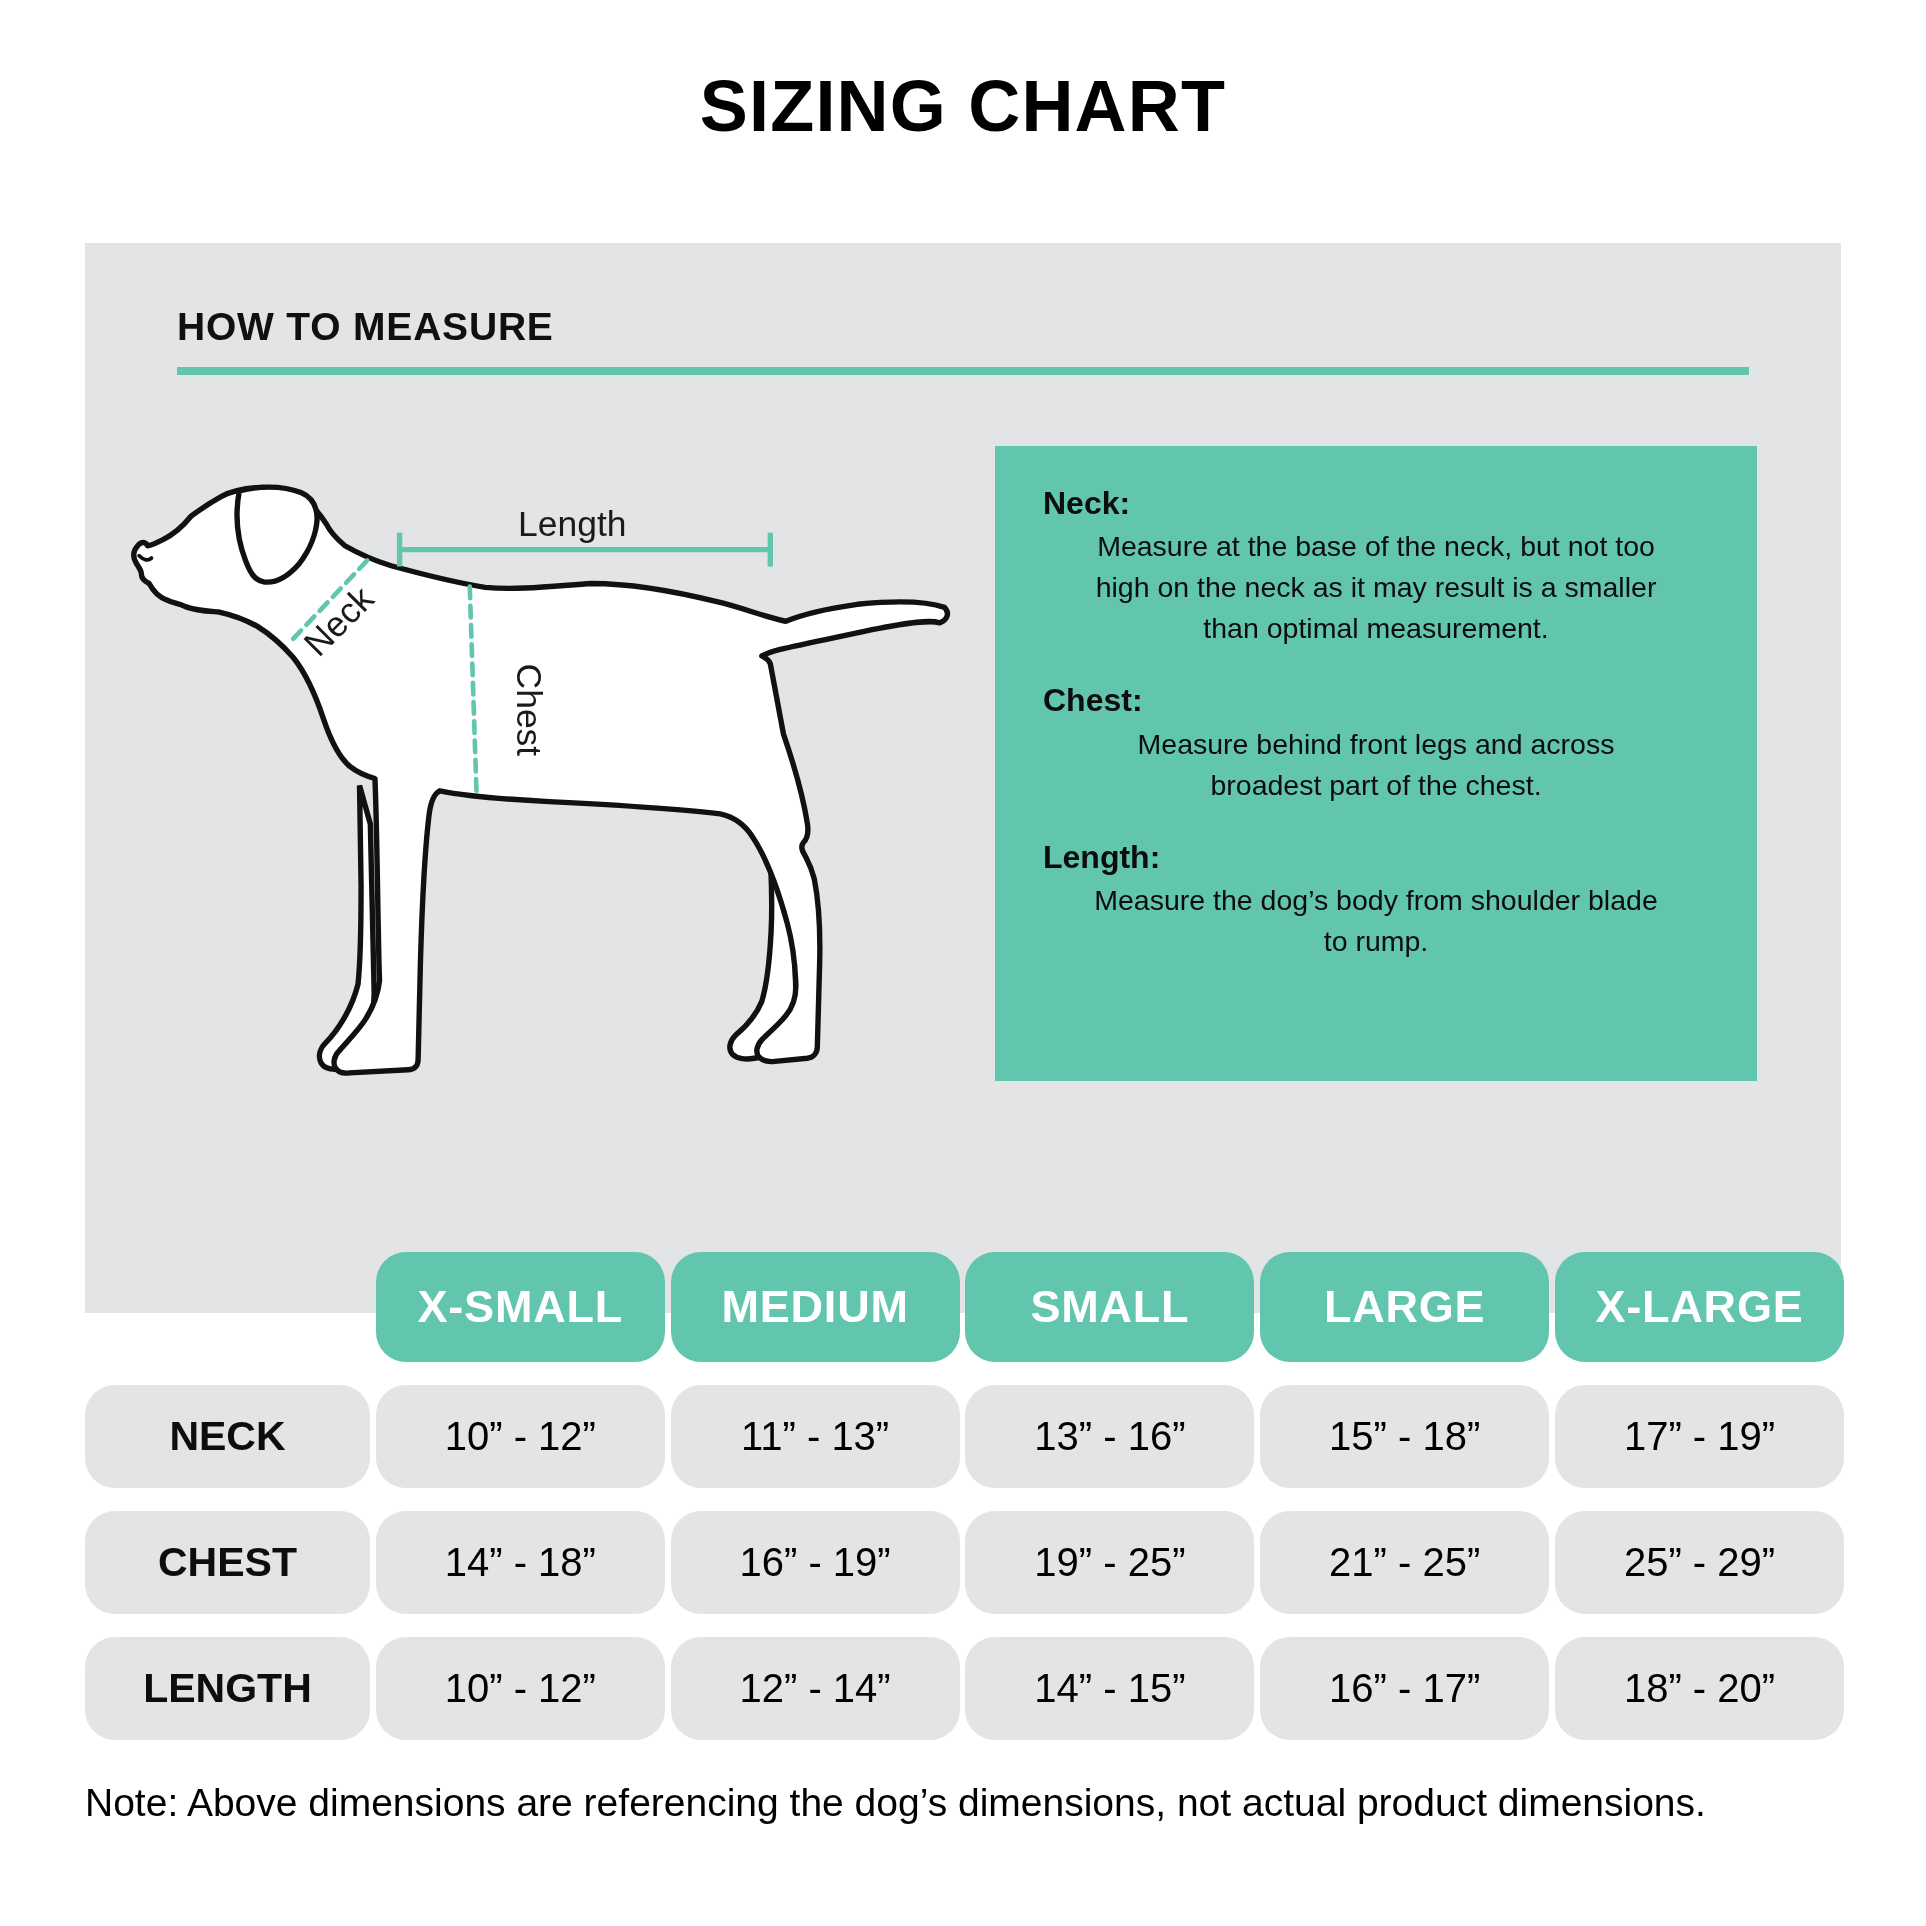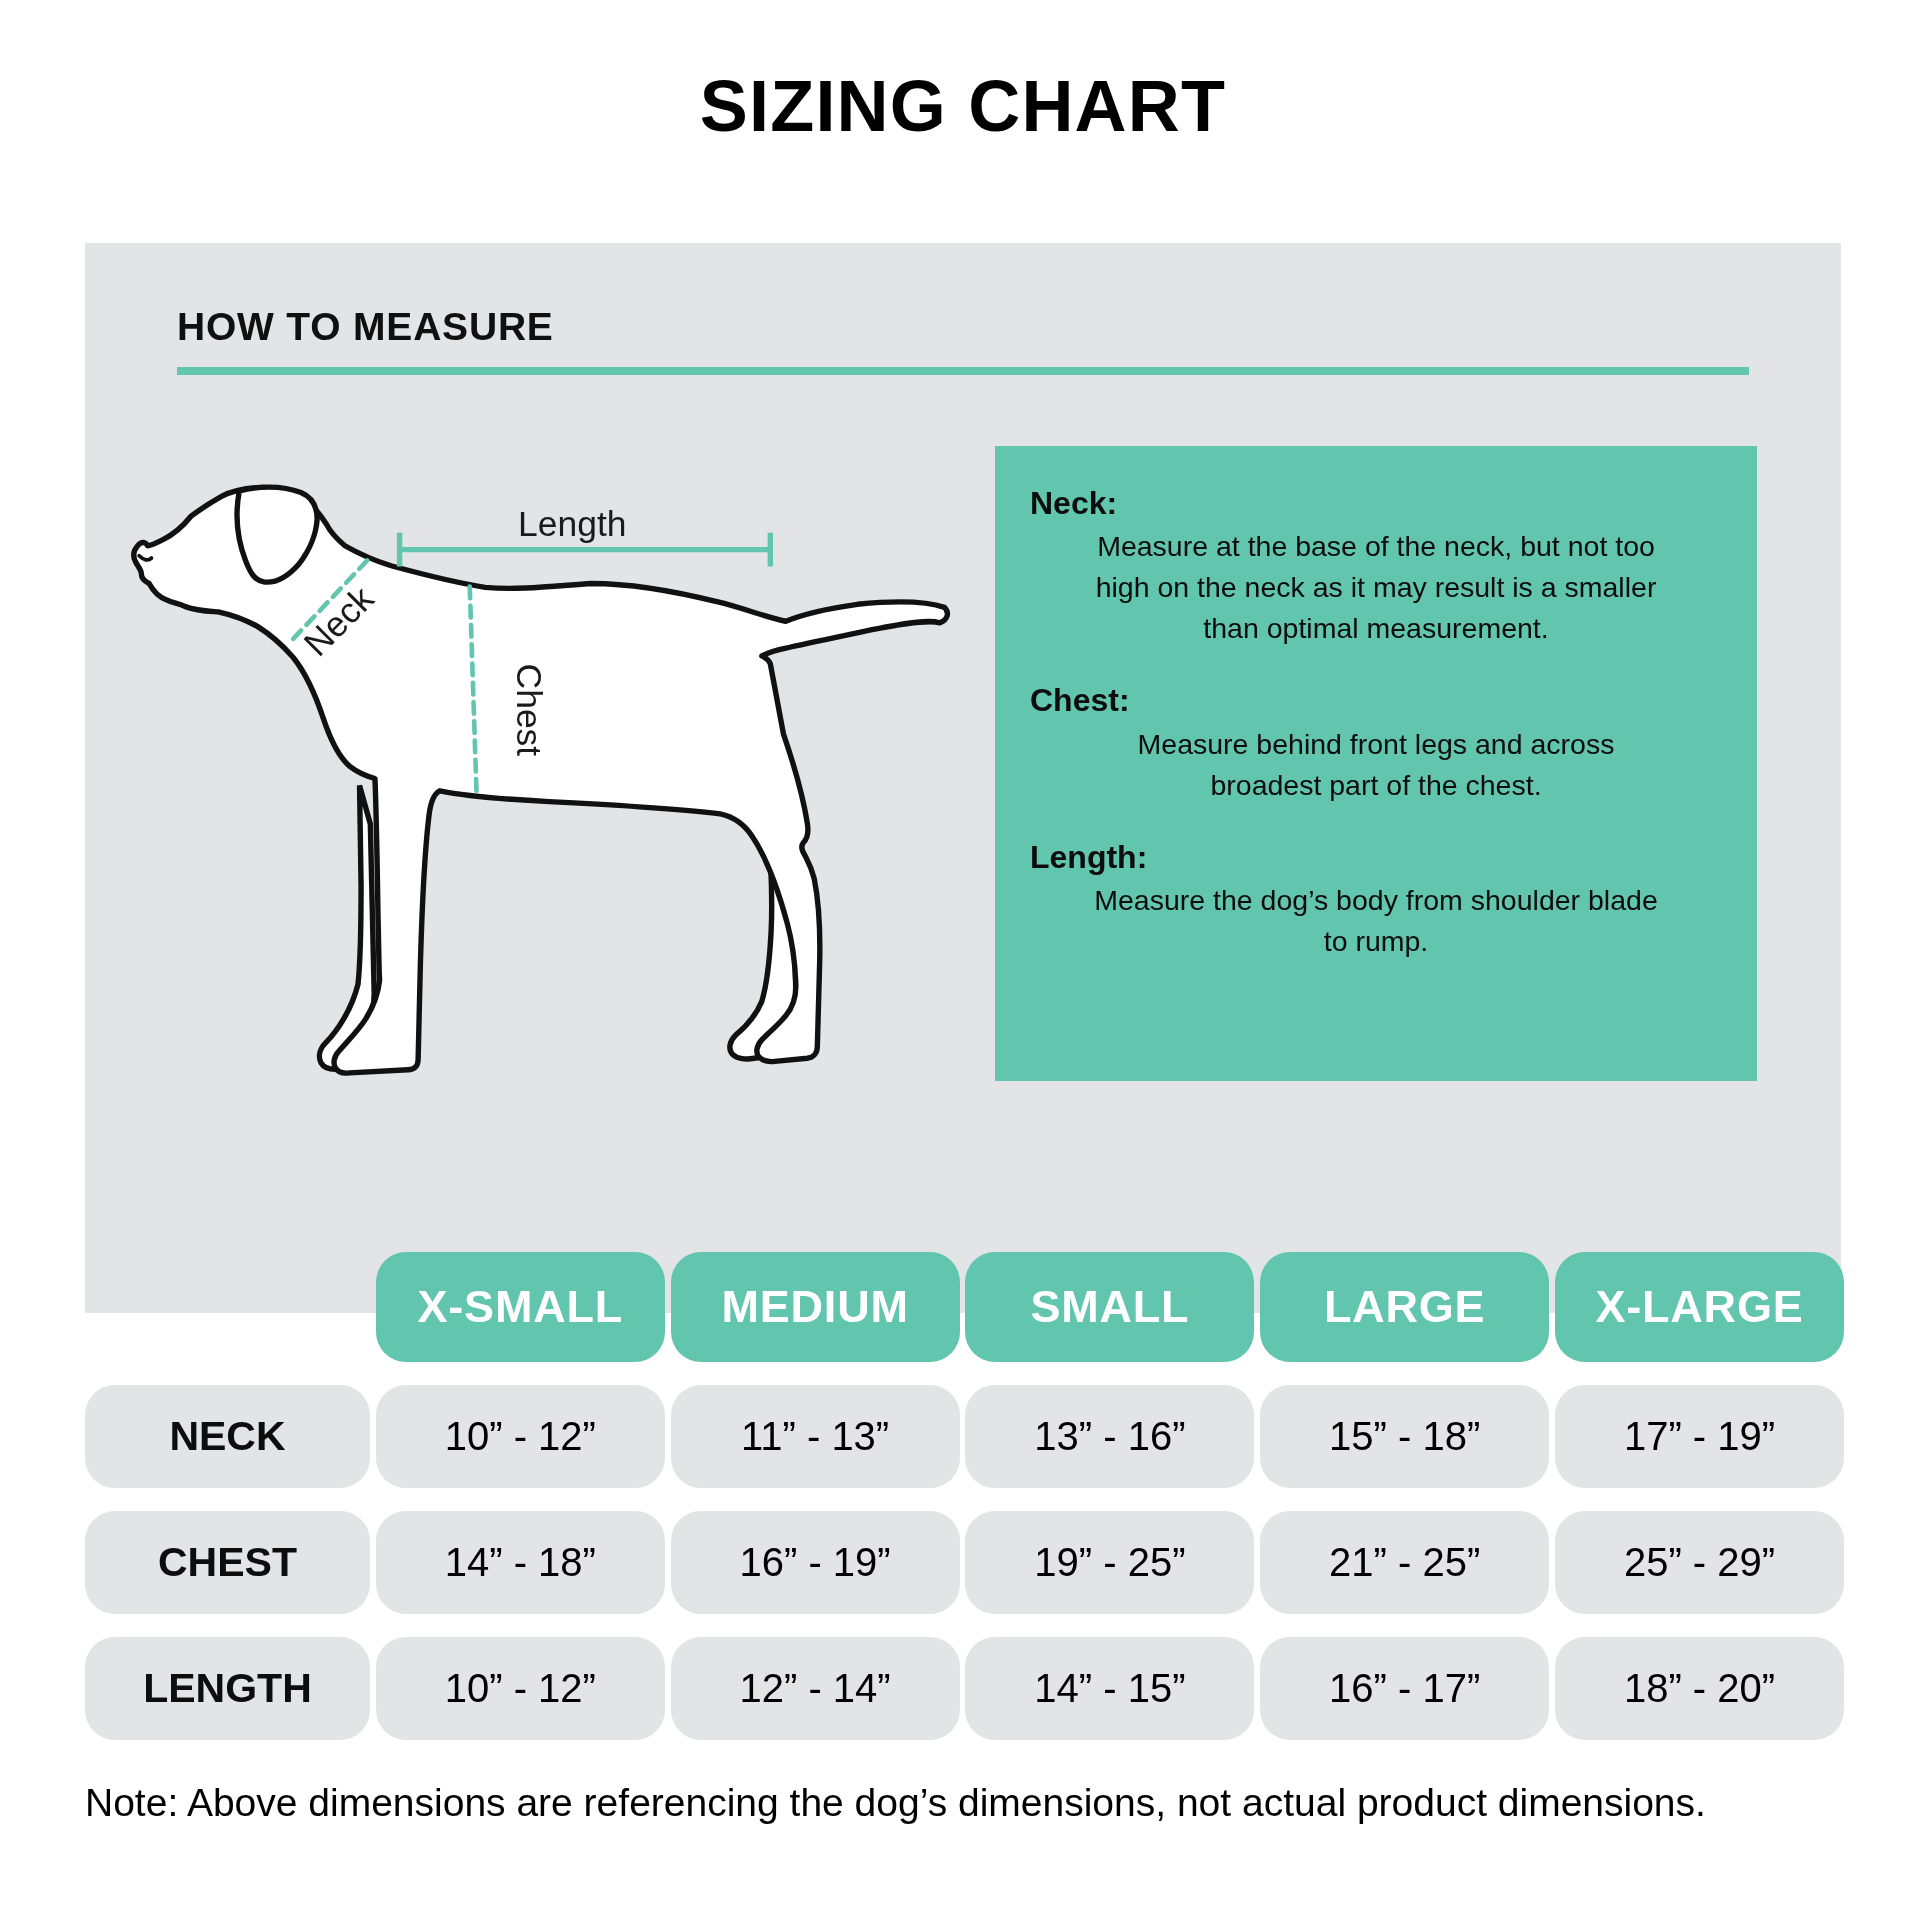--- a/index.html
+++ b/index.html
@@ -21,21 +21,21 @@
     position:absolute; left:92px; top:62px;
     font-size:39px; font-weight:bold; letter-spacing:0.8px; color:#101010;
   }
   .htm-rule {
     position:absolute; left:92px; top:124px; width:1572px; height:7.7px;
     background:#62C5AE;
   }
   .dog-svg { position:absolute; left:31px; top:211px; width:894px; height:632px; }
   .info-box {
     position:absolute; left:910px; top:203px; width:762px; height:635px;
-    background:#62C5AE; box-sizing:border-box; padding:34px 35px;
+    background:#62C5AE; box-sizing:border-box; padding:34px 48px;
   }
   .info-block { margin:0 0 28px 0; }
   .info-block:last-child { margin-bottom:0; }
   .info-label { font-size:32px; font-weight:bold; line-height:1.45; color:#0d0d0d; }
   .info-text  { font-size:28.5px; line-height:1.44; white-space:pre; color:#0d0d0d;text-align:center; }
   .size-table {
     position:absolute; left:85px; top:1252px; width:1759px;
     display:grid;
     grid-template-columns:285px 289px 289px 289px 289px 289px;
     grid-template-rows:110px 103px 103px 103px;

